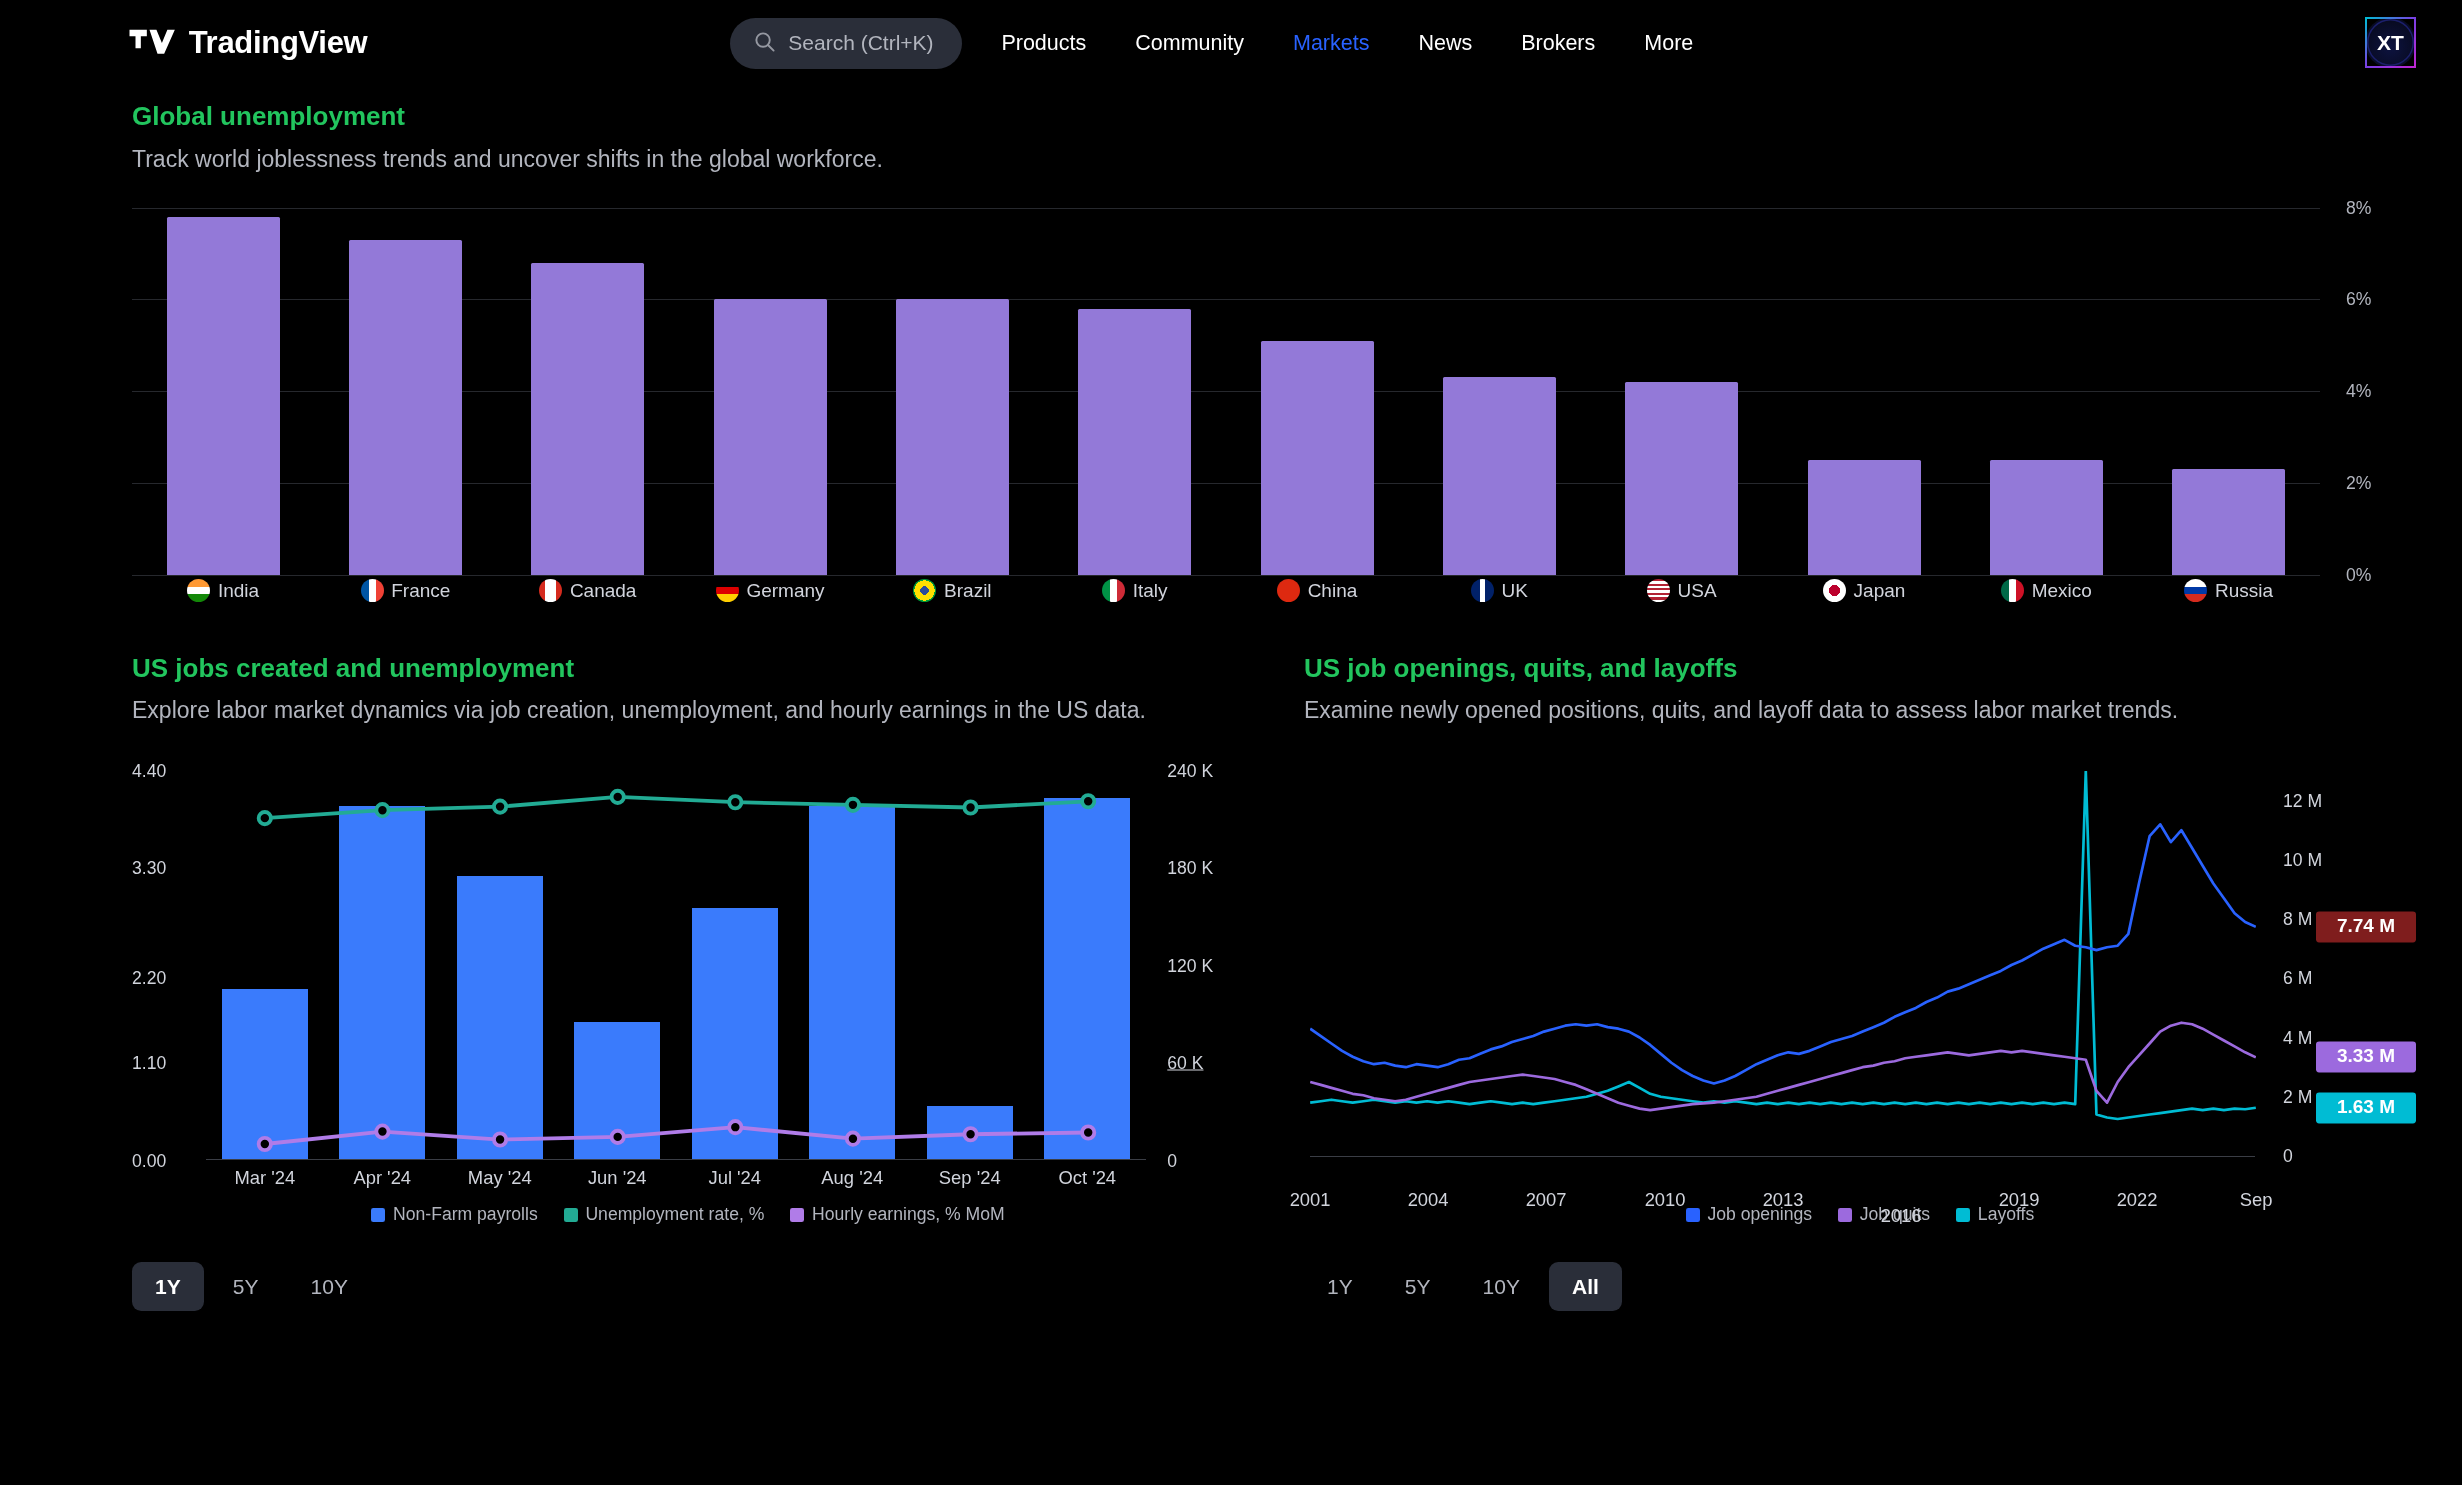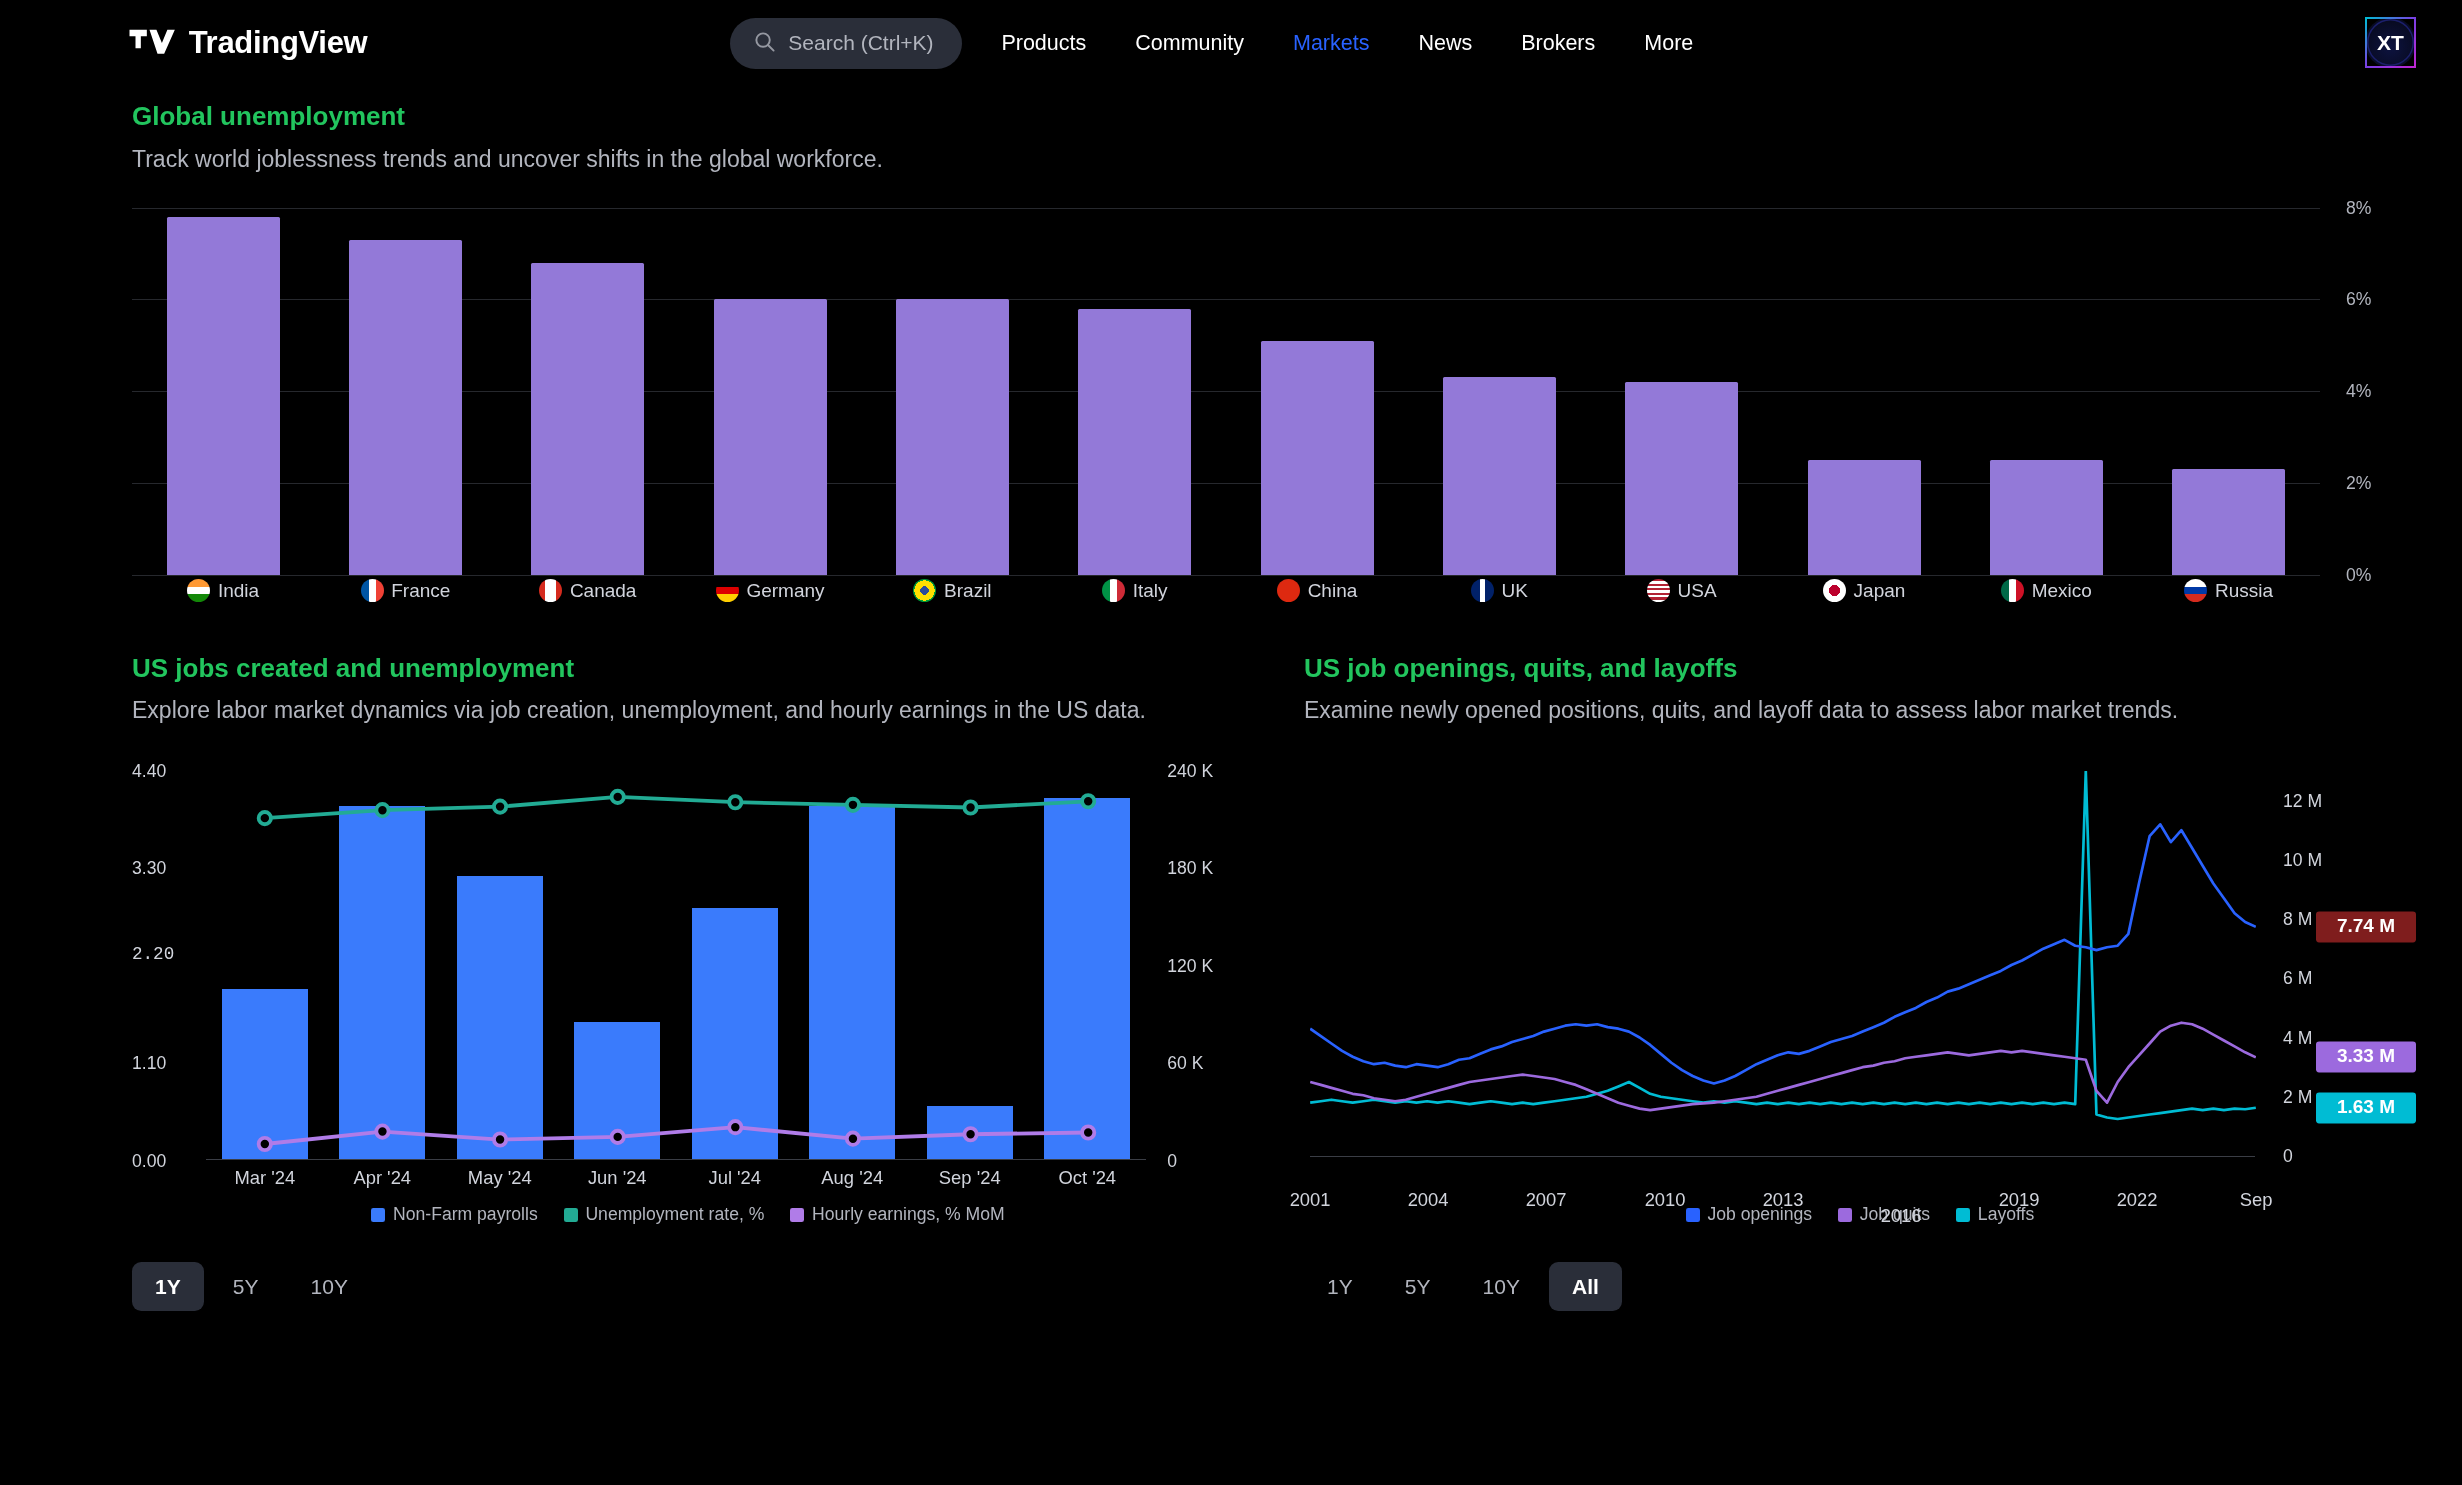--- a/index.html
+++ b/index.html
@@ -363,27 +363,27 @@
           <span>Jun '24</span>
           <span>Jul '24</span>
           <span>Aug '24</span>
           <span>Sep '24</span>
           <span>Oct '24</span>
         </div>
       <div id="combo-yleft"></div>
       <div id="combo-yright"></div>
     <div class="lytick" style="top: 0px;">4.40</div>
         <div class="lytick" style="top: 97px;">3.30</div>
-        <div class="lytick" style="top: 183px; font-family: Liberation Mono, monospace;">2.20</div>
+        <div class="lytick" style="top: 207px;">2.20</div>
         <div class="lytick" style="top: 292px;">1.10</div>
         <div class="lytick" style="top: 390px;">0.00</div>
         <div class="rytick" style="top: 0px;">240 K</div>
         <div class="rytick" style="top: 97px;">180 K</div>
         <div class="rytick" style="top: 195px;">120 K</div>
-        <div class="rytick" style="top: 292px;">60 K</div>
+        <div class="rytick" style="top: 292px; text-decoration: underline;">60 K</div>
         <div class="rytick" style="top: 390px;">0</div>
       </div>
 
     <div class="legend" id="combo-legend">
         <div class="legend-item">
           <span class="legend-sw" style="background:#3a7bfc"></span>
           <span class="legend-lbl">Non-Farm payrolls</span>
         </div>
         <div class="legend-item">
           <span class="legend-sw" style="background:#22ab94"></span>

